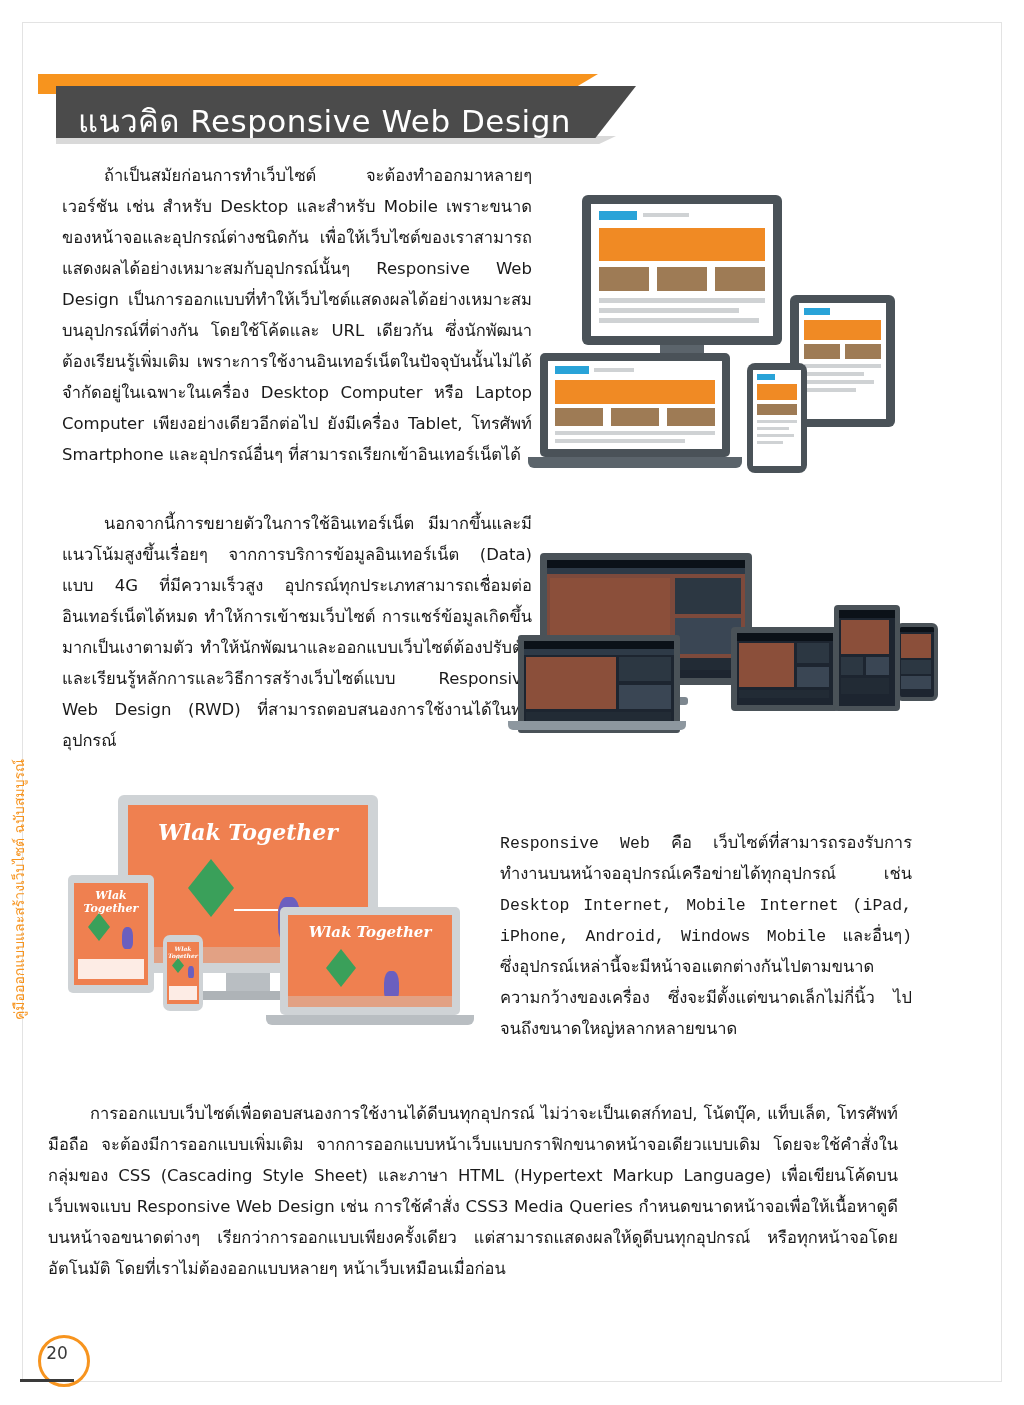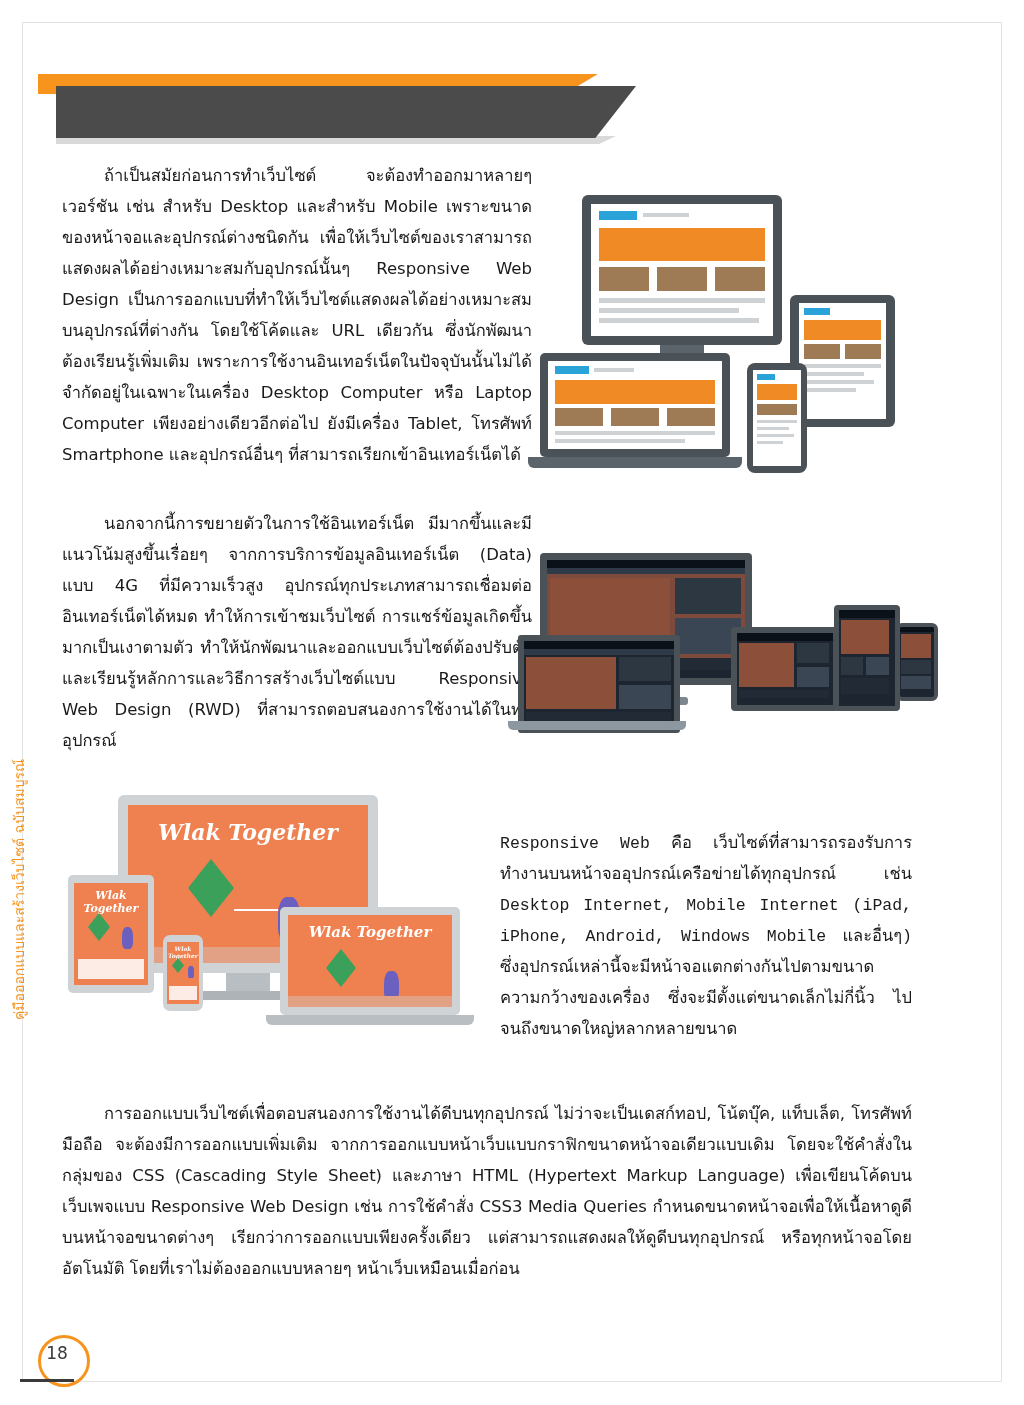--- a/index.html
+++ b/index.html
@@ -67,21 +67,21 @@
     color:#1a1a1a;
     font-size:16.5px;
     line-height:31px;
     text-align:justify;
   }
   .indent{ text-indent:42px; }
 
   #para1{ left:62px; top:160px; width:470px; }
   #para2{ left:62px; top:508px; width:470px; }
   #para3{ left:500px; top:828px; width:412px;font-family:Liberation Mono, monospace; }
-  #para4{ left:62px; top:1098px; width:850px; }
+  #para4{ left:48px; top:1098px; width:850px; }
 
   
   .fig{position:absolute;}
 
   
   #fig1{left:540px;top:195px;width:400px;height:290px;}
   .dev{position:absolute;}
   .bar-blue{background:#29a3d8;}
   .bar-orange{background:#f08a24;}
   .bar-brown{background:#9e7b55;}
@@ -157,20 +157,21 @@
 <body>
 
 <div class="page">
 
   <div class="page-border"></div>
 
   <div class="banner-wrap">
     <div class="banner-orange"></div>
     <div class="banner-shadow"></div>
     <div class="banner-dark"></div>
+    <div class="banner-title">แนวคิด Responsive Web Design</div>
   </div>
 
   <div class="col-text indent" id="para1">ถ้าเป็นสมัยก่อนการทำเว็บไซต์ จะต้องทำออกมาหลายๆ เวอร์ชัน เช่น สำหรับ Desktop และสำหรับ Mobile เพราะขนาดของหน้าจอและอุปกรณ์ต่างชนิดกัน เพื่อให้เว็บไซต์ของเราสามารถแสดงผลได้อย่างเหมาะสมกับอุปกรณ์นั้นๆ Responsive Web Design เป็นการออกแบบที่ทำให้เว็บไซต์แสดงผลได้อย่างเหมาะสมบนอุปกรณ์ที่ต่างกัน โดยใช้โค้ดและ URL เดียวกัน ซึ่งนักพัฒนาต้องเรียนรู้เพิ่มเติม เพราะการใช้งานอินเทอร์เน็ตในปัจจุบันนั้นไม่ได้จำกัดอยู่ในเฉพาะในเครื่อง Desktop Computer หรือ Laptop Computer เพียงอย่างเดียวอีกต่อไป ยังมีเครื่อง Tablet, โทรศัพท์ Smartphone และอุปกรณ์อื่นๆ ที่สามารถเรียกเข้าอินเทอร์เน็ตได้</div>
 
   <div class="fig" id="fig1">
 
     <div class="dev" id="f1-monitor">
       <div class="scr">
         <div class="bar-blue" style="position:absolute;left:8px;top:7px;width:38px;height:9px;"></div>
         <div class="bar-grey" style="position:absolute;left:52px;top:9px;width:46px;height:4px;"></div>
@@ -325,16 +326,16 @@
 
   <div class="col-text" id="para3">Responsive Web คือ เว็บไซต์ที่สามารถรองรับการทำงานบนหน้าจออุปกรณ์เครือข่ายได้ทุกอุปกรณ์ เช่น Desktop Internet, Mobile Internet (iPad, iPhone, Android, Windows Mobile และอื่นๆ) ซึ่งอุปกรณ์เหล่านี้จะมีหน้าจอแตกต่างกันไปตามขนาดความกว้างของเครื่อง ซึ่งจะมีตั้งแต่ขนาดเล็กไม่กี่นิ้ว ไปจนถึงขนาดใหญ่หลากหลายขนาด</div>
 
   <div class="col-text indent" id="para4">การออกแบบเว็บไซต์เพื่อตอบสนองการใช้งานได้ดีบนทุกอุปกรณ์ ไม่ว่าจะเป็นเดสก์ทอป, โน้ตบุ๊ค, แท็บเล็ต, โทรศัพท์มือถือ จะต้องมีการออกแบบเพิ่มเติม จากการออกแบบหน้าเว็บแบบกราฟิกขนาดหน้าจอเดียวแบบเดิม โดยจะใช้คำสั่งในกลุ่มของ CSS (Cascading Style Sheet) และภาษา HTML (Hypertext Markup Language) เพื่อเขียนโค้ดบนเว็บเพจแบบ Responsive Web Design เช่น การใช้คำสั่ง CSS3 Media Queries กำหนดขนาดหน้าจอเพื่อให้เนื้อหาดูดีบนหน้าจอขนาดต่างๆ เรียกว่าการออกแบบเพียงครั้งเดียว แต่สามารถแสดงผลให้ดูดีบนทุกอุปกรณ์ หรือทุกหน้าจอโดยอัตโนมัติ โดยที่เราไม่ต้องออกแบบหลายๆ หน้าเว็บเหมือนเมื่อก่อน</div>
 
   <div id="side-text">คู่มือออกแบบและสร้างเว็บไซต์ ฉบับสมบูรณ์</div>
 
   <div id="pagenum-wrap">
     <div id="pagenum-circle"></div>
     <div id="pagenum-bar"></div>
-    <div id="pagenum">18</div>
+    <div id="pagenum">20</div>
   </div>
 
 </div>
 
 </body></html>

